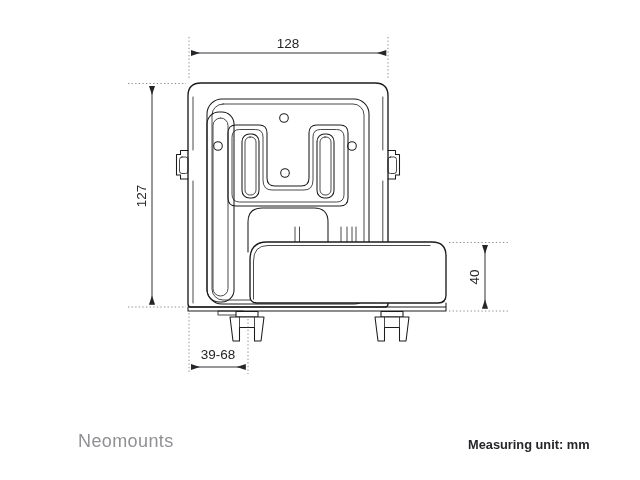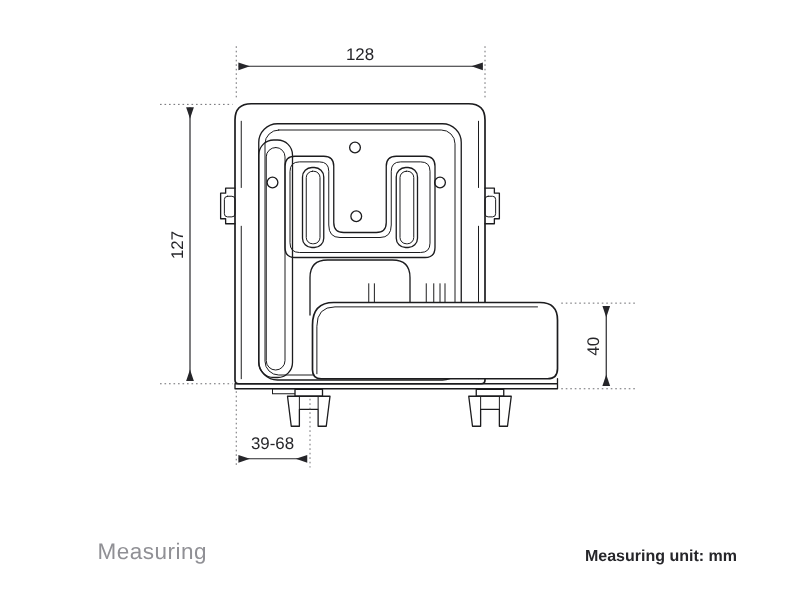--- a/index.html
+++ b/index.html
@@ -125,15 +125,15 @@
       <text class="dimtxt" transform="translate(479,277) rotate(-90)" text-anchor="middle">40</text>
     </g>
 
     <g>
       <path class="dot" d="M189,313 V374 M248,319 V374"></path>
       <line class="dim" x1="191" y1="367" x2="245.5" y2="367" marker-start="url(#arr)" marker-end="url(#arr)"></line>
       <text class="dimtxt" x="218" y="359" text-anchor="middle">39-68</text>
     </g>
   </svg>
 
-  <div class="brand">Measuring</div>
+  <div class="brand">Neomounts</div>
   <div class="unit">Measuring unit: mm</div>
 </div>
 
 </body></html>

